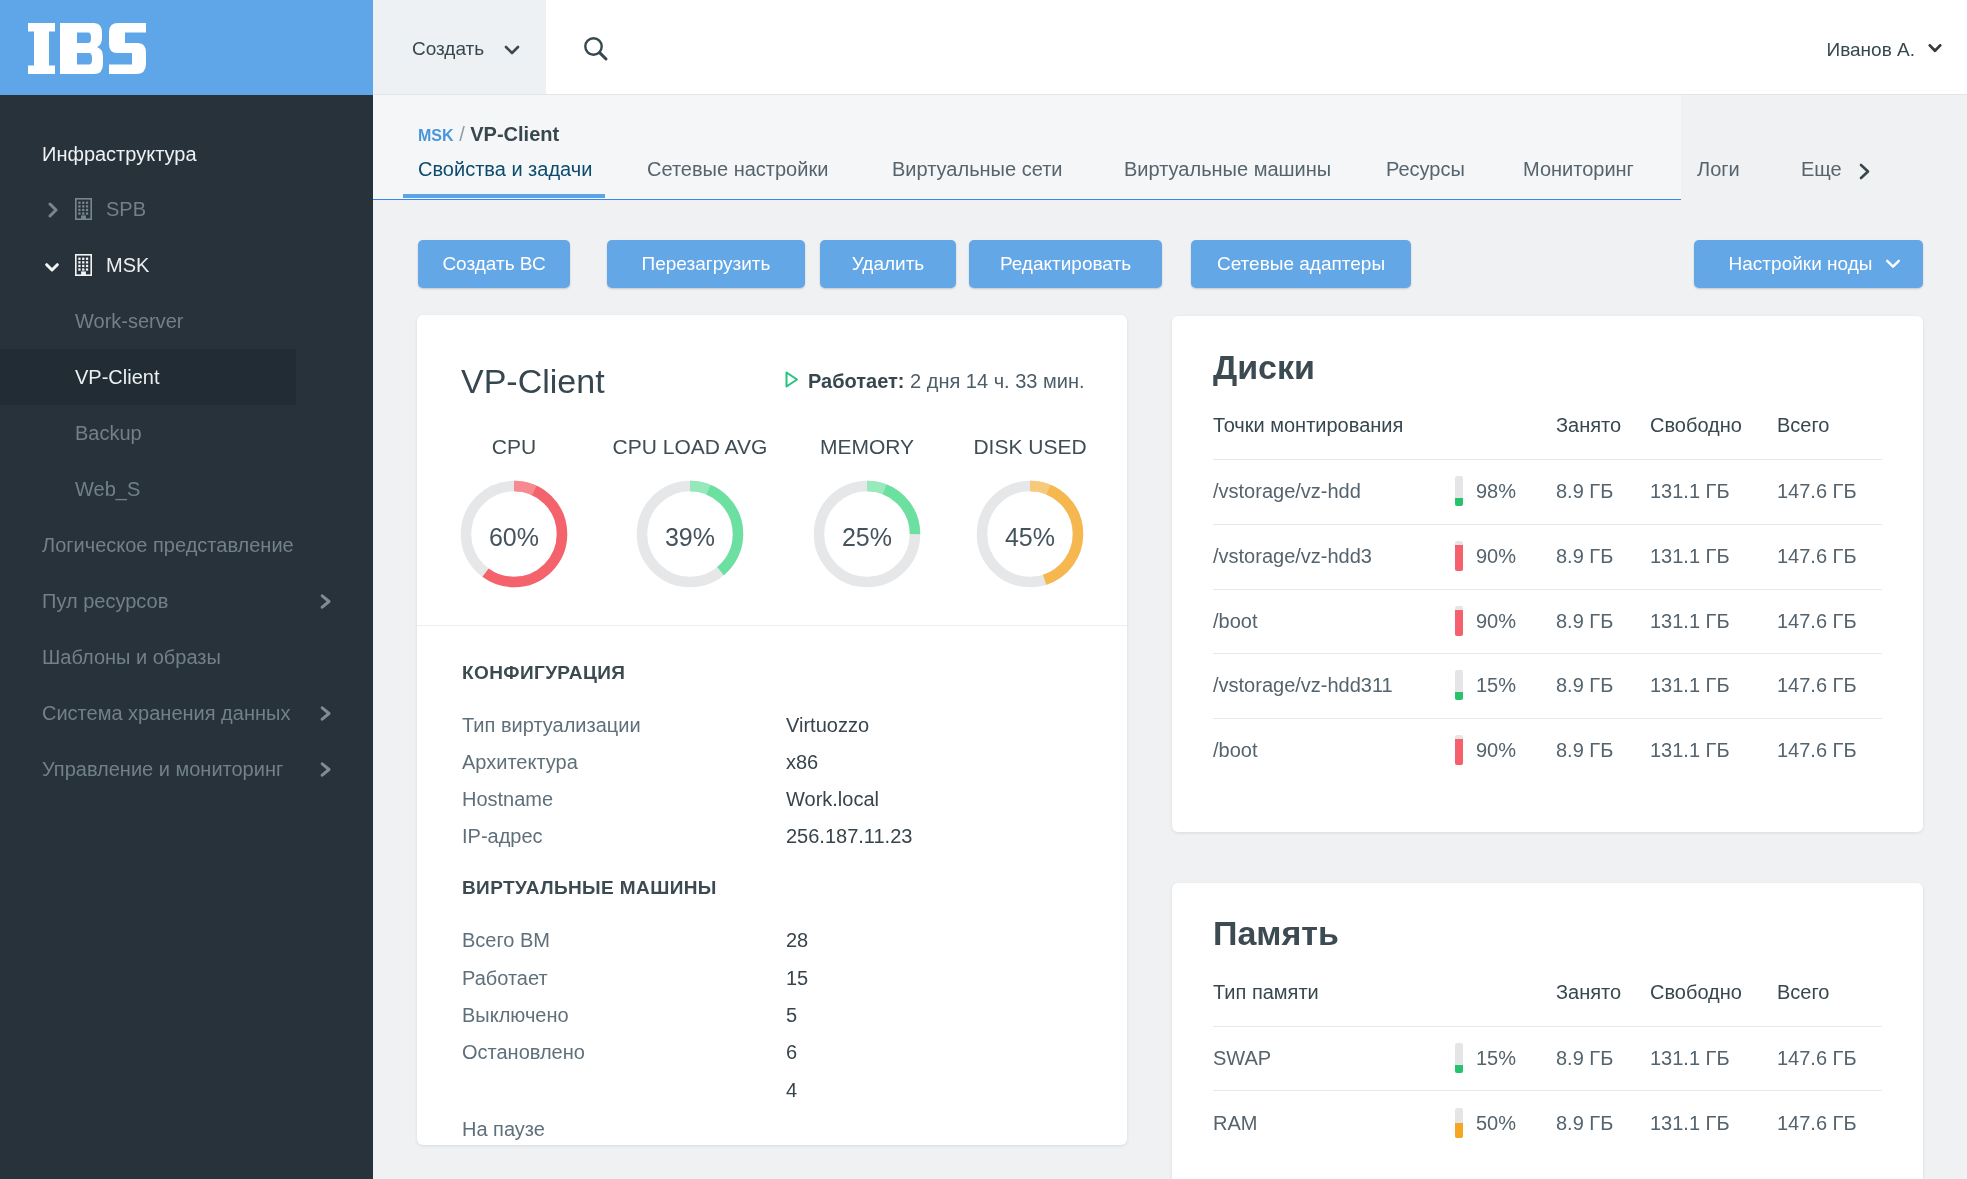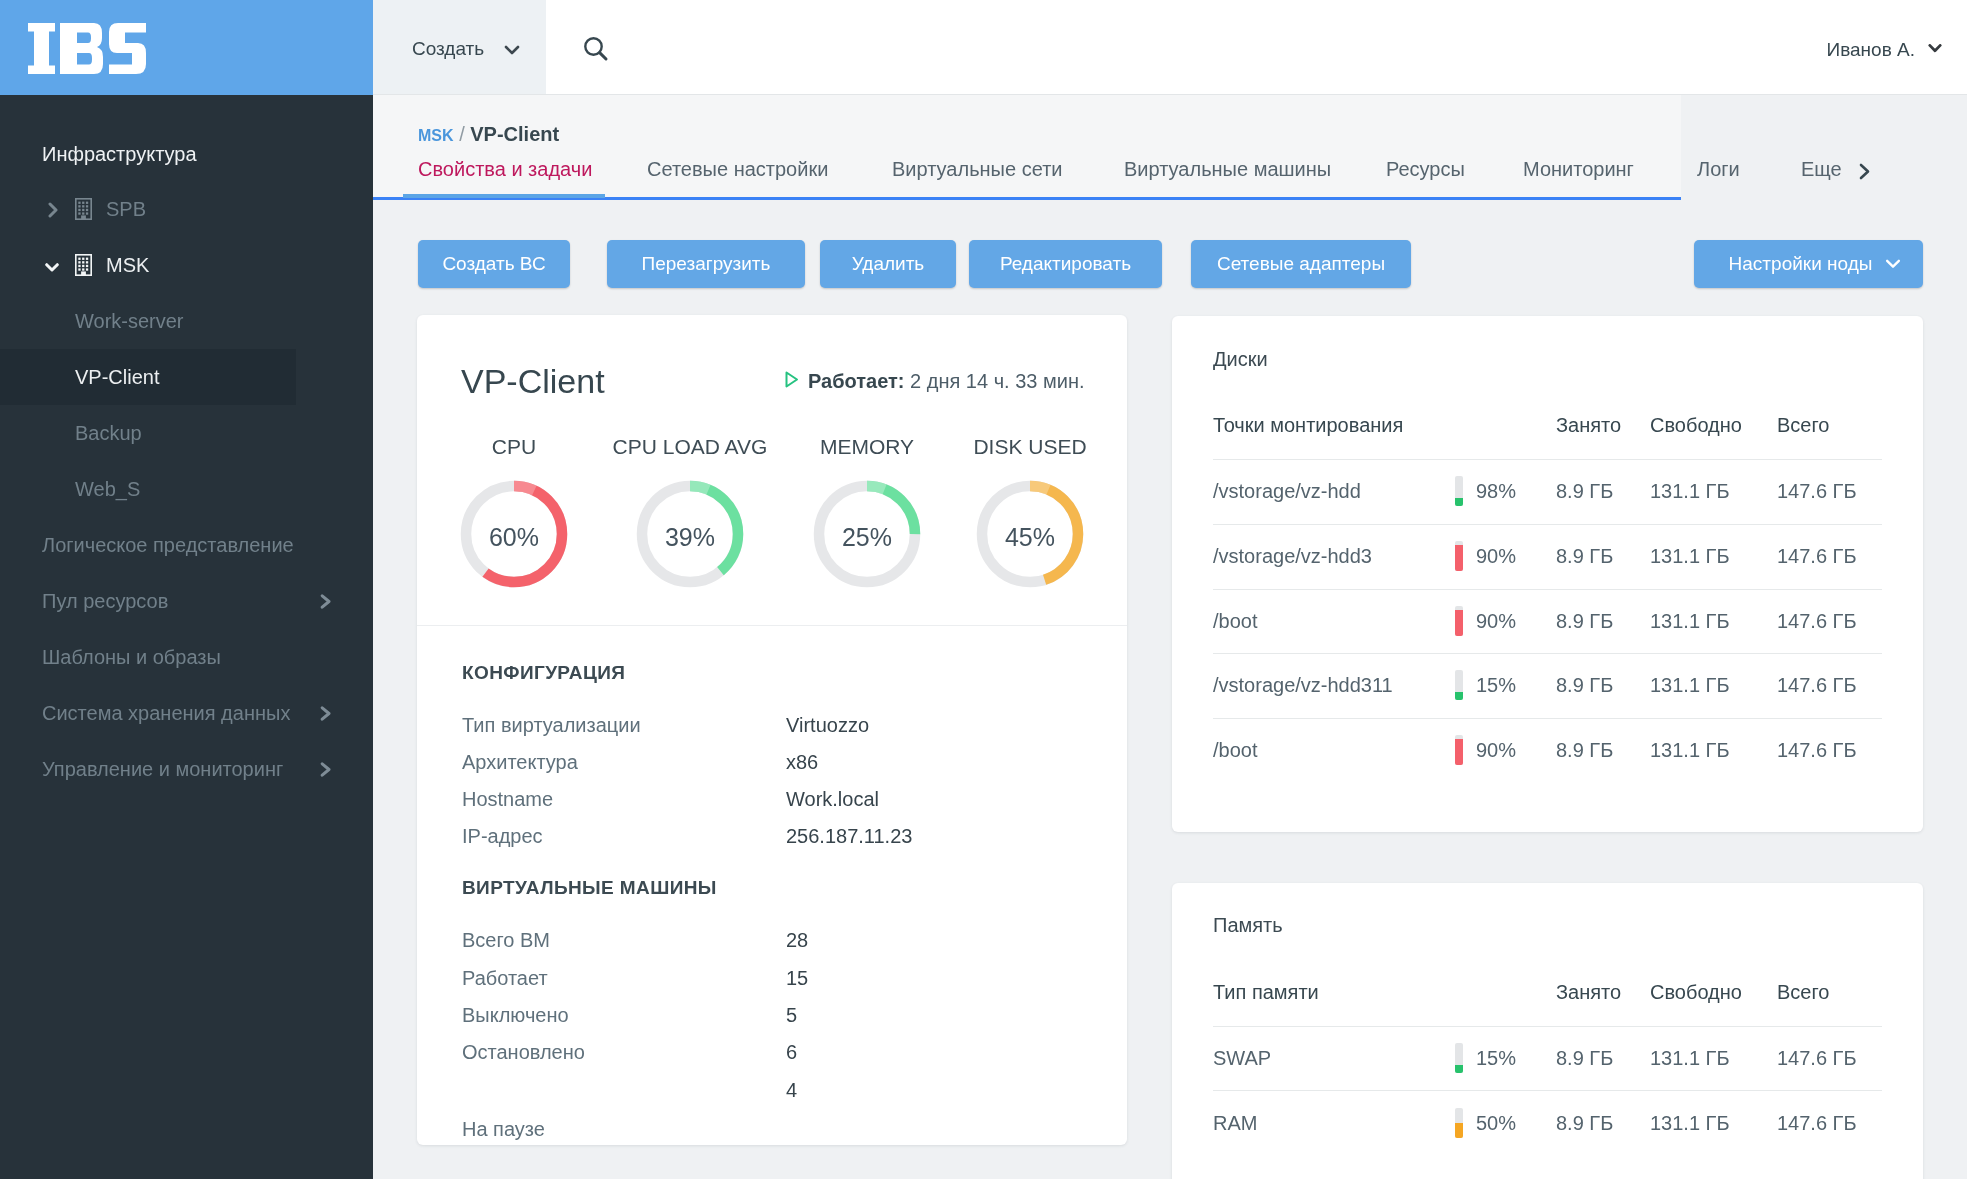--- a/index.html
+++ b/index.html
@@ -18,45 +18,45 @@
 
   
   #sidebar { left:0; top:95px; width:373px; height:1084px; background:#27323a; color:#71808a; font-size:20px; }
   .sbrow { position:absolute; left:0; width:296px; height:56px; line-height:56px; }
   .sbrow .lbl { position:absolute; }
   .sel { background:#212c34; }
   .white { color:#eceff1; }
   .sb-chev { position:absolute; }
 
   
-  #band { left:373px; top:95px; width:1308px; height:105px; background:#f5f6f7; border-bottom:3px solid #3b82f6;text-decoration:underline; }
+  #band { left:373px; top:95px; width:1308px; height:105px; background:#f5f6f7; border-bottom:1px solid #3b82f6;text-decoration:underline; }
   .crumb { position:absolute; top:28px; left:45px; font-size:20px; color:#37474f; font-weight:bold; }
   .crumb .msk { color:#4a96dc; font-size:16px; font-weight:bold; }
   .crumb .sl { color:#909ba3; font-weight:normal; }
   .tab { position:absolute; top:63px; font-size:20px; color:#56646e; }
-  .tab.active { color:#be185d; }
+  .tab.active { color:#0c4a6e; }
   #tabline { position:absolute; left:30px; top:99px; width:202px; height:4px; background:#5ba5e6; }
 
   
   .btn { position:absolute; top:240px; height:48px; background:#63a7e6; border-radius:5px; color:#fff;
          font-size:19px; text-align:center; line-height:48px; box-shadow:0 1px 2px rgba(0,0,0,.18); }
 
   
   .card { position:absolute; background:#fff; border-radius:6px; box-shadow:0 1px 3px rgba(60,70,80,.12); }
   #card-main { left:417px; top:315px; width:710px; height:830px; }
   #card-disk { left:1172px; top:316px; width:751px; height:516px; }
   #card-mem  { left:1172px; top:883px; width:751px; height:330px; }
 
   .h1 { font-size:34px; color:#37474f; }
   .donut-lbl { position:absolute; top:435px; font-size:21px; color:#3e4c55; text-align:center; width:200px; }
   .kv-h { position:absolute; left:462px; font-size:19px; font-weight:bold; color:#3c4a52; letter-spacing:.4px; }
   .kv-l { position:absolute; left:462px; font-size:20px; color:#5f707b; }
   .kv-v { position:absolute; left:786px; font-size:20px; color:#37444c; }
 
-  .tbl-title { position:absolute; left:1213px; font-size:20px; color:#3c4a52; }
+  .tbl-title { position:absolute; left:1213px; font-size:34px; color:#3c4a52;font-weight:bold; }
   .th { position:absolute; font-size:20px; color:#37474f; }
   .td { position:absolute; font-size:20px; color:#54636d; }
   .rowline { position:absolute; left:1213px; width:669px; height:1px; background:#e6e9ea; }
   .bar { position:absolute; left:1455px; width:8px; height:30px; background:#e3e5e7; border-radius:2px; overflow:hidden; }
   .bar i { position:absolute; bottom:0; left:0; width:8px; display:block; }
 </style>
 </head>
 <body>
 
 <div class="abs" id="topbar"></div>

